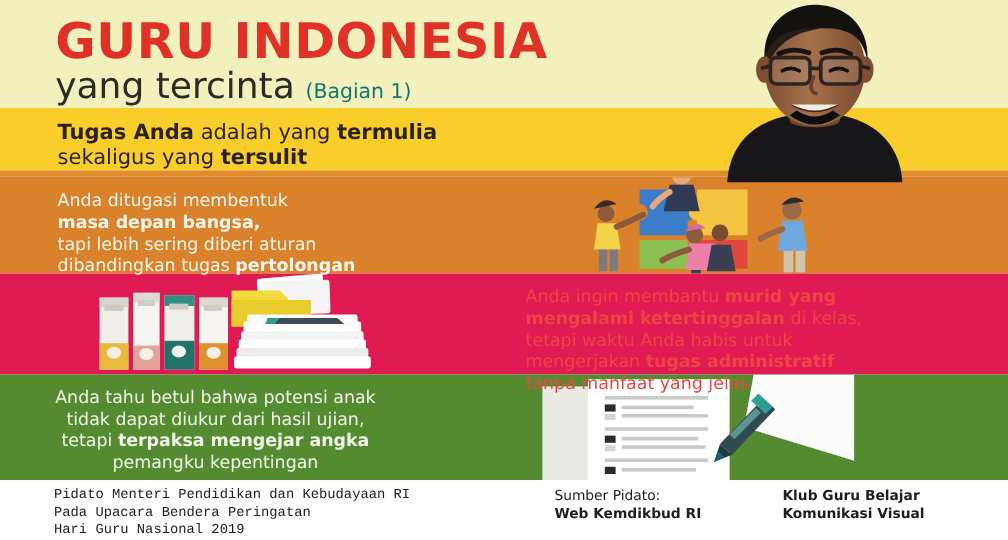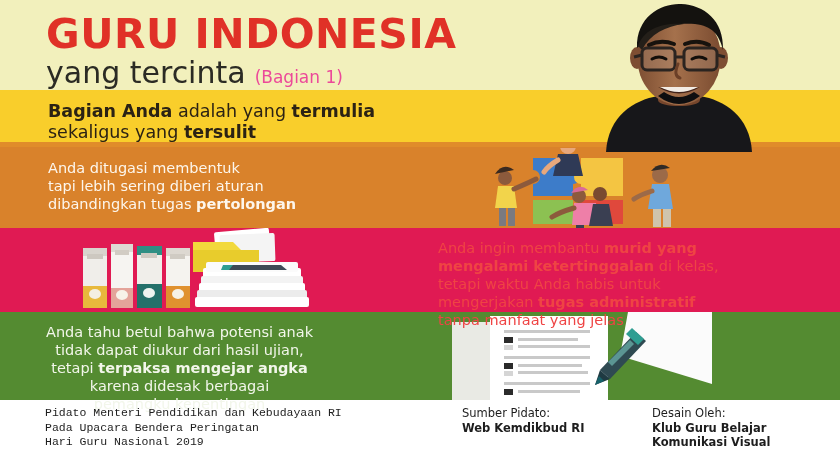--- a/index.html
+++ b/index.html
@@ -15,21 +15,21 @@
   #band-pink{top:228px;height:84px;background:#e01a53;}
   #band-green{top:312px;height:88px;background:#548b31;}
   #band-footer{top:400px;height:50px;background:#ffffff;}
 
   
   #title-block{position:absolute;left:46px;top:12px;z-index:6;}
   .title-main{font-size:41px;line-height:44px;font-weight:bold;color:#e03127;
               letter-spacing:.5px;margin:0;white-space:nowrap;}
   .title-sub-row{display:flex;align-items:baseline;margin-top:1px;}
   .title-sub{font-size:30px;line-height:32px;color:#2b2b24;white-space:nowrap;}
-  .title-part{font-size:17px;color:#ec4899;margin-left:9px;white-space:nowrap;}
+  .title-part{font-size:17px;color:#0f766e;margin-left:9px;white-space:nowrap;}
 
   
   .band-text{position:absolute;z-index:6;}
   #text-yellow{left:48px;top:101px;font-size:17.5px;line-height:21px;color:#2b2214;}
   #text-orange{left:48px;top:159px;font-size:14.5px;line-height:18px;color:#fdf6ec;}
   #text-pink{left:438px;top:239px;font-size:14.5px;line-height:18px;color:#ef4444;}
   #text-green{left:46px;top:323px;font-size:14.5px;line-height:18px;color:#f2f6ea;text-align:center;}
   .band-text b{font-weight:bold;}
   .band-text .ln{white-space:nowrap;}
 
@@ -110,26 +110,27 @@
 
   <div id="title-block">
     <div class="title-main">GURU INDONESIA</div>
     <div class="title-sub-row">
       <span class="title-sub">yang tercinta</span>
       <span class="title-part">(Bagian 1)</span>
     </div>
   </div>
 
   <div class="band-text" id="text-yellow">
-      <div class="ln"><b>Bagian Anda</b><span> adalah yang </span><b>termulia</b></div>
+      <div class="ln"><b>Tugas Anda</b><span> adalah yang </span><b>termulia</b></div>
       <div class="ln"><span>sekaligus yang </span><b>tersulit</b></div>
     </div>
 
   <div class="band-text" id="text-orange">
       <div class="ln"><span>Anda ditugasi membentuk</span></div>
+      <div class="ln"><b>masa depan bangsa,</b></div>
       <div class="ln"><span>tapi lebih sering diberi aturan</span></div>
       <div class="ln"><span>dibandingkan tugas </span><b>pertolongan</b></div>
     </div>
   <svg class="illus" id="illus-puzzle" viewBox="0 0 250 80">
 
     <path d="M55 10 h40 v12 a7 7 0 0 1 0 14 v12 h-40 v-12 a7 7 0 0 0 0 -14 Z" fill="#3d7cc9"></path>
     <path d="M103 10 h42 v38 h-42 v-12 a7 7 0 0 1 0 -14 Z" fill="#f4c542"></path>
     <path d="M55 52 h40 v12 a7 7 0 0 1 0 12 h-40 Z" fill="#8cc152"></path>
     <path d="M103 52 h42 v24 h-42 v-12 a7 7 0 0 1 0 -12 Z" fill="#e0483c"></path>
 
@@ -230,21 +231,20 @@
       <rect x="131" y="34" width="92" height="10" rx="2" fill="#fbfbfb"></rect>
       <path d="M148 37 h58 l6 5 h-64 Z" fill="#3e4a56"></path>
       <path d="M148 37 h10 l-4 5 h-8 Z" fill="#2f9e92"></path>
     </g>
   </svg>
 
   <div class="band-text" id="text-green">
       <div class="ln"><span>Anda tahu betul bahwa potensi anak</span></div>
       <div class="ln"><span>tidak dapat diukur dari hasil ujian,</span></div>
       <div class="ln"><span>tetapi </span><b>terpaksa mengejar angka</b></div>
-      <div class="ln"><span>karena didesak berbagai</span></div>
       <div class="ln"><span>pemangku kepentingan</span></div>
     </div>
   <svg class="illus" id="illus-exam" viewBox="0 0 280 88">
 
     <rect x="20" y="10" width="90" height="78" fill="#e9eae4"></rect>
 
     <rect x="58" y="4" width="118" height="84" fill="#ffffff"></rect>
 
     <g fill="#c9c9c9">
       <rect x="72" y="18" width="86" height="3"></rect>
@@ -280,18 +280,17 @@
   <div class="foot" id="foot-left">
       <div>Pidato Menteri Pendidikan dan Kebudayaan RI</div>
       <div>Pada Upacara Bendera Peringatan</div>
       <div>Hari Guru Nasional 2019</div>
     </div>
   <div class="foot" id="foot-source">
     <div>Sumber Pidato:</div>
     <div><b>Web Kemdikbud RI</b></div>
   </div>
   <div class="foot" id="foot-design">
-    <div>Desain Oleh:</div>
     <div><b>Klub Guru Belajar</b></div>
     <div><b>Komunikasi Visual</b></div>
   </div>
 
 </div>
 
 </body></html>

